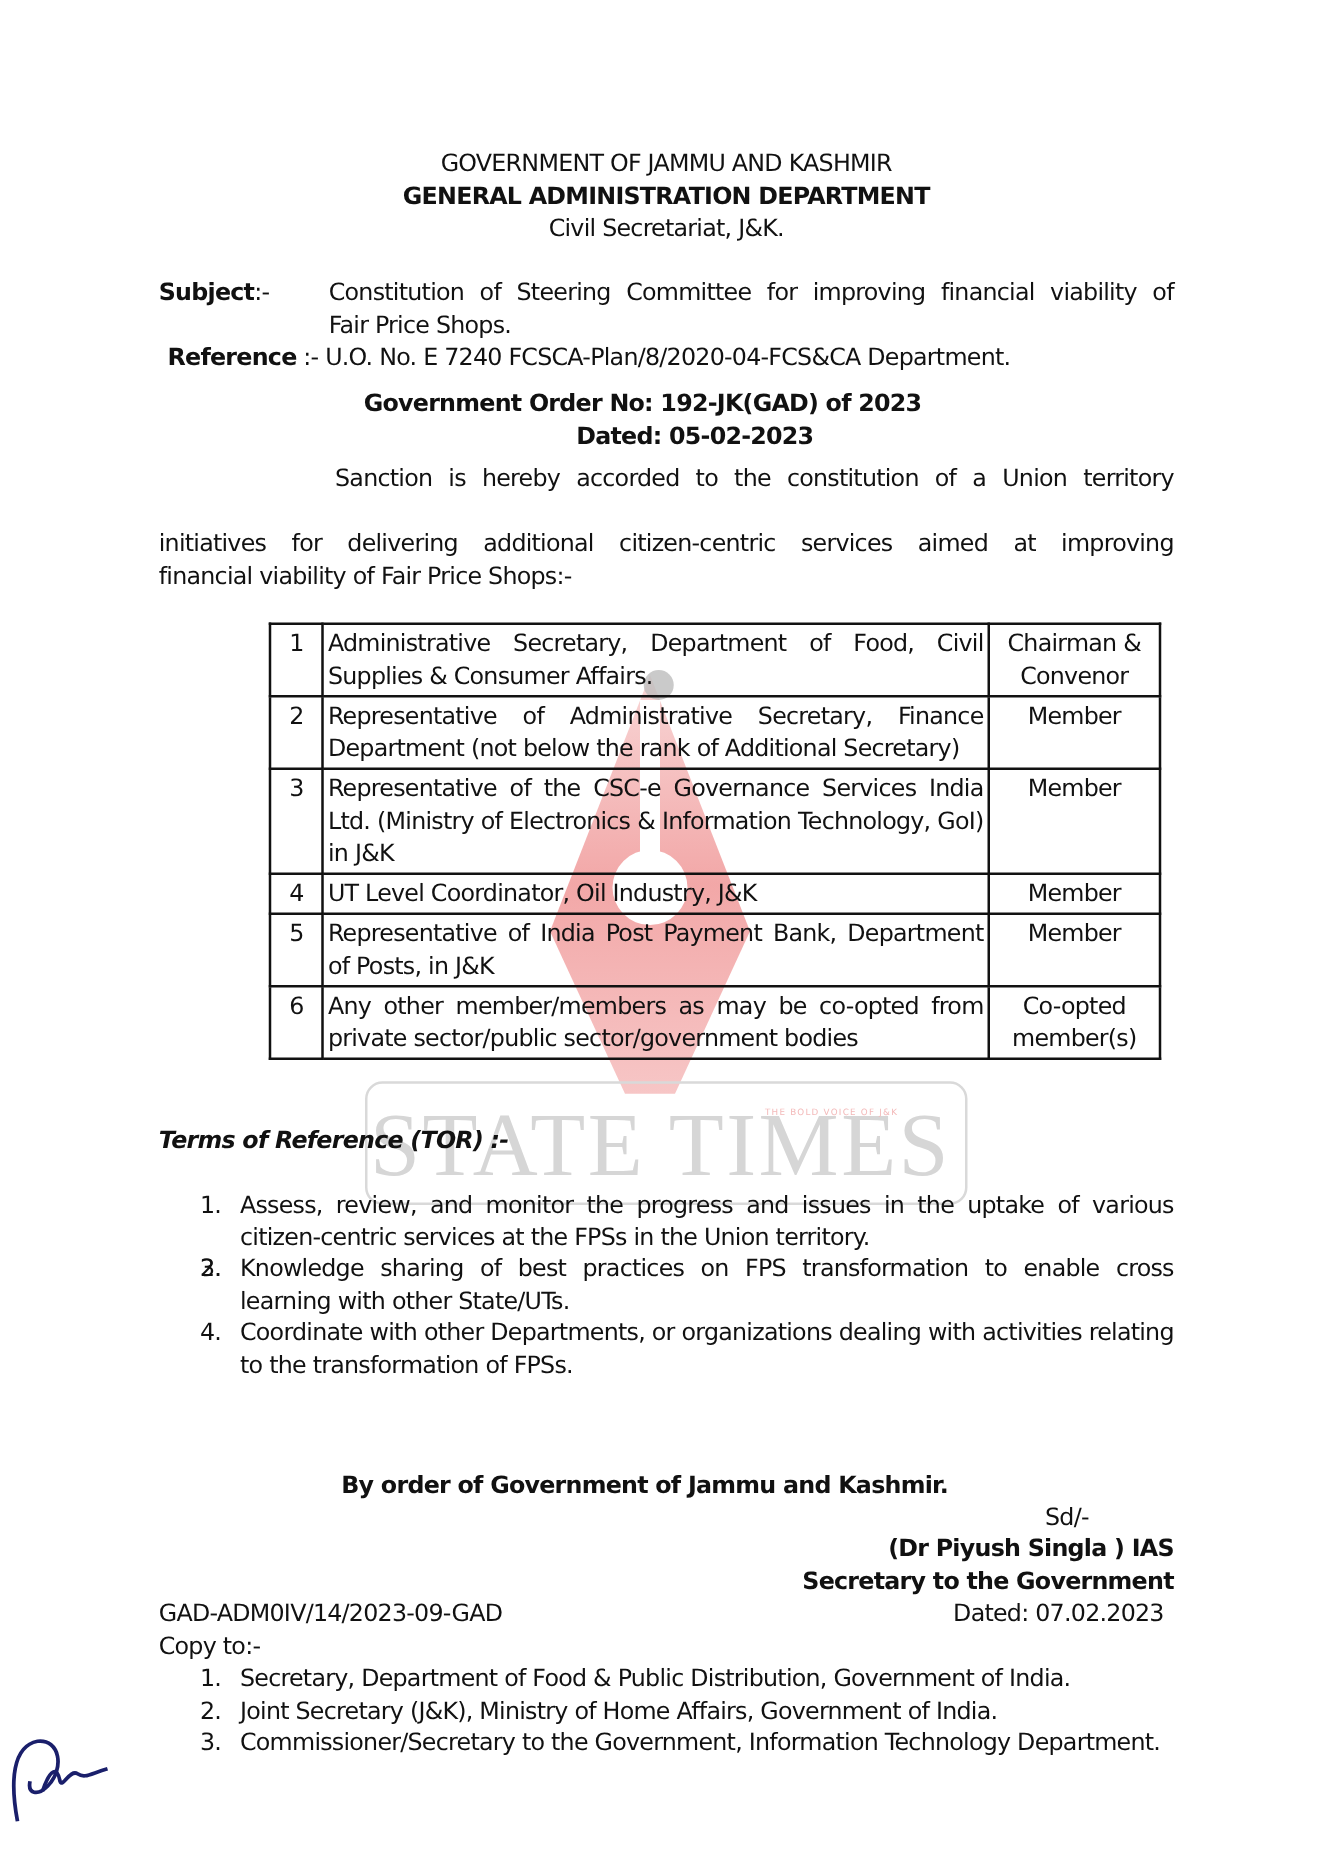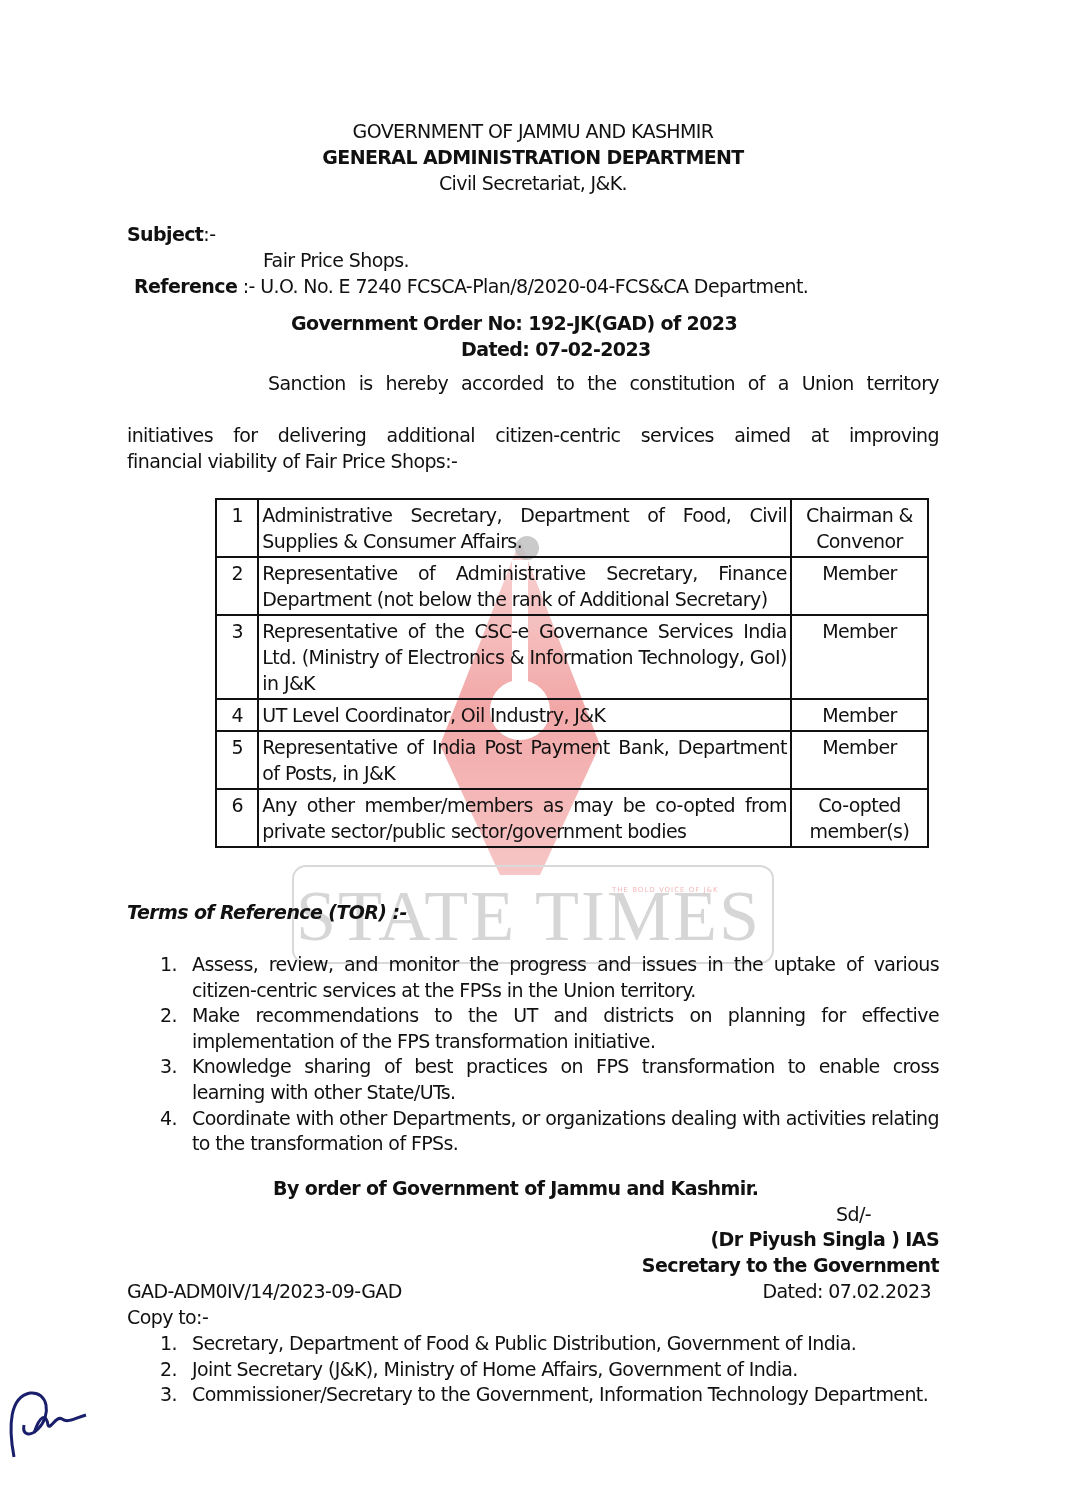--- a/index.html
+++ b/index.html
@@ -59,28 +59,29 @@
   <div class="wm-letters">STATE TIMES</div>
   <div class="wm-tag">THE BOLD VOICE OF J&amp;K</div>
 
   <div class="abs center condensed" style="top:120px; font-size:19px;">GOVERNMENT OF JAMMU AND KASHMIR</div>
   <div class="abs center condensed" style="top:172px; font-size:19px;">Civil Secretariat, J&amp;K.</div>
   <div class="abs center b condensed" style="top:146px; font-size:19px;">GENERAL ADMINISTRATION DEPARTMENT</div>
 
   <div class="abs condensed" style="left:127px; top:223px;">
     <span class="b">Subject</span><span>:-</span>
   </div>
+  <div class="abs condensed just" style="left:263px; top:223px; width:676px;">Constitution of Steering Committee for improving financial viability of</div>
   <div class="abs condensed" style="left:263px; top:249px;">Fair Price Shops.</div>
 
   <div class="abs condensed" style="left:134px; top:275px;">
     <span class="b">Reference</span><span> :- </span><span>U.O. No. E 7240 FCSCA-Plan/8/2020-04-FCS&amp;CA Department.</span>
   </div>
 
   <div class="abs b condensed" style="left:291px; top:312px;">Government Order No: 192-JK(GAD) of 2023</div>
-  <div class="abs b condensed" style="left:461px; top:338px;">Dated: 07-02-2023</div>
+  <div class="abs b condensed" style="left:461px; top:338px;">Dated: 05-02-2023</div>
 
   <div class="abs condensed just" style="left:268px; top:372px; width:671px;">Sanction is hereby accorded to the constitution of a Union territory</div>
   <div class="abs condensed just" style="left:127px; top:424px; width:812px;">initiatives for delivering additional citizen-centric services aimed at improving</div>
   <div class="abs condensed" style="left:127px; top:450px;">financial viability of Fair Price Shops:-</div>
 
   <table class="comm condensed">
     <tbody id="comm-body">
         <tr>
           <td class="num">1</td>
           <td class="desc">Administrative Secretary, Department of Food, Civil Supplies &amp; Consumer Affairs.</td>
@@ -110,21 +111,21 @@
           <td class="num">6</td>
           <td class="desc">Any other member/members as may be co-opted from private sector/public sector/government bodies</td>
           <td class="role">Co-opted member(s)</td>
         </tr>
       </tbody>
   </table>
 
   <div class="abs b condensed" style="left:127px; top:901px;font-style:italic;">Terms of Reference (TOR) :-</div>
   <ol class="list condensed" id="tor-list" style="left:127px; top:952px; width:812px;">
       <li><span class="n">1.</span><span>Assess, review, and monitor the  progress  and  issues  in the uptake of various citizen-centric services at the FPSs in the Union territory.</span></li>
-      <li><span class="n">2.</span><span>Make recommendations to the UT and districts on planning for effective implementation of the FPS transformation initiative.</span></li>
+      <li><span class="n">2.</span></li>
       <li><span class="n">3.</span><span>Knowledge sharing of best practices on FPS transformation to enable cross learning with other State/UTs.</span></li>
       <li><span class="n">4.</span><span>Coordinate with other Departments, or organizations dealing with activities relating to the transformation of FPSs.</span></li>
     </ol>
 
   <div class="abs b condensed" style="left:273px; top:1177px;">By order of Government of Jammu and Kashmir.</div>
   <div class="abs condensed" style="left:836px; top:1203px;">Sd/-</div>
   <div class="abs b condensed" style="right:127px; top:1228px;">(Dr Piyush Singla ) IAS</div>
   <div class="abs b condensed" style="right:127px; top:1254px;">Secretary to the Government</div>
   <div class="abs condensed" style="left:127px; top:1280px;">GAD-ADM0IV/14/2023-09-GAD</div>
   <div class="abs condensed" style="right:135px; top:1280px;">Dated: 07.02.2023</div>

